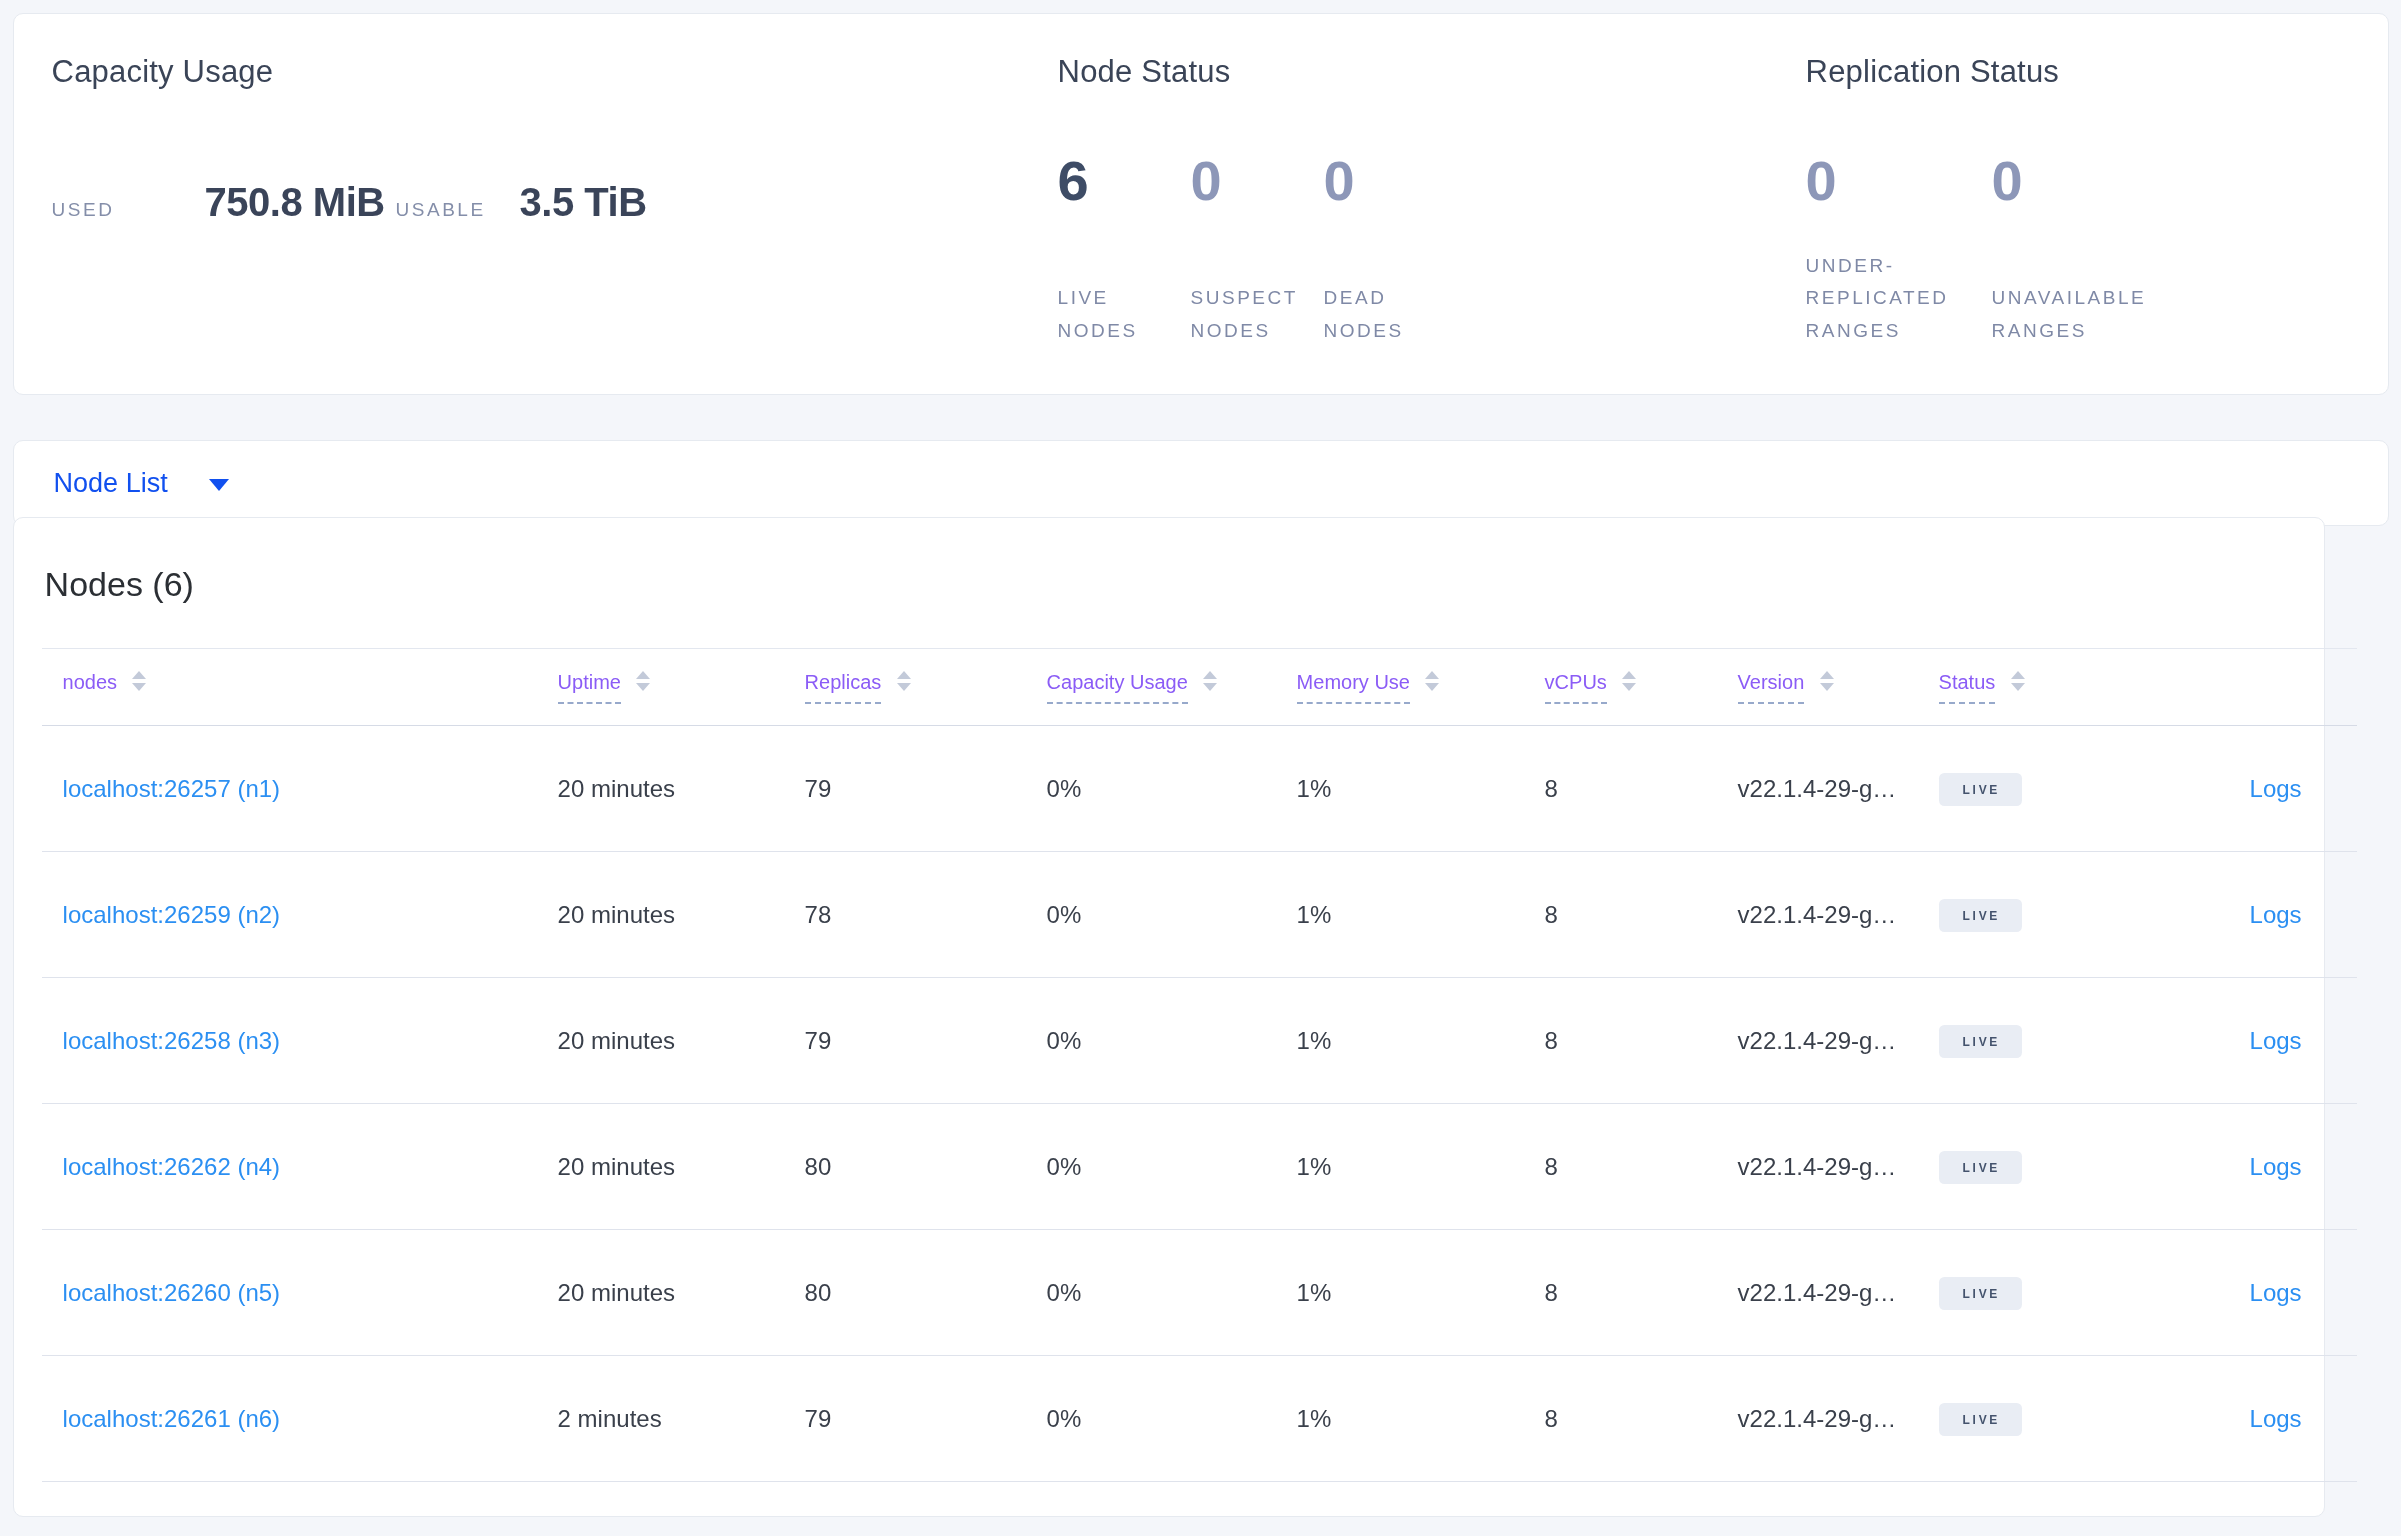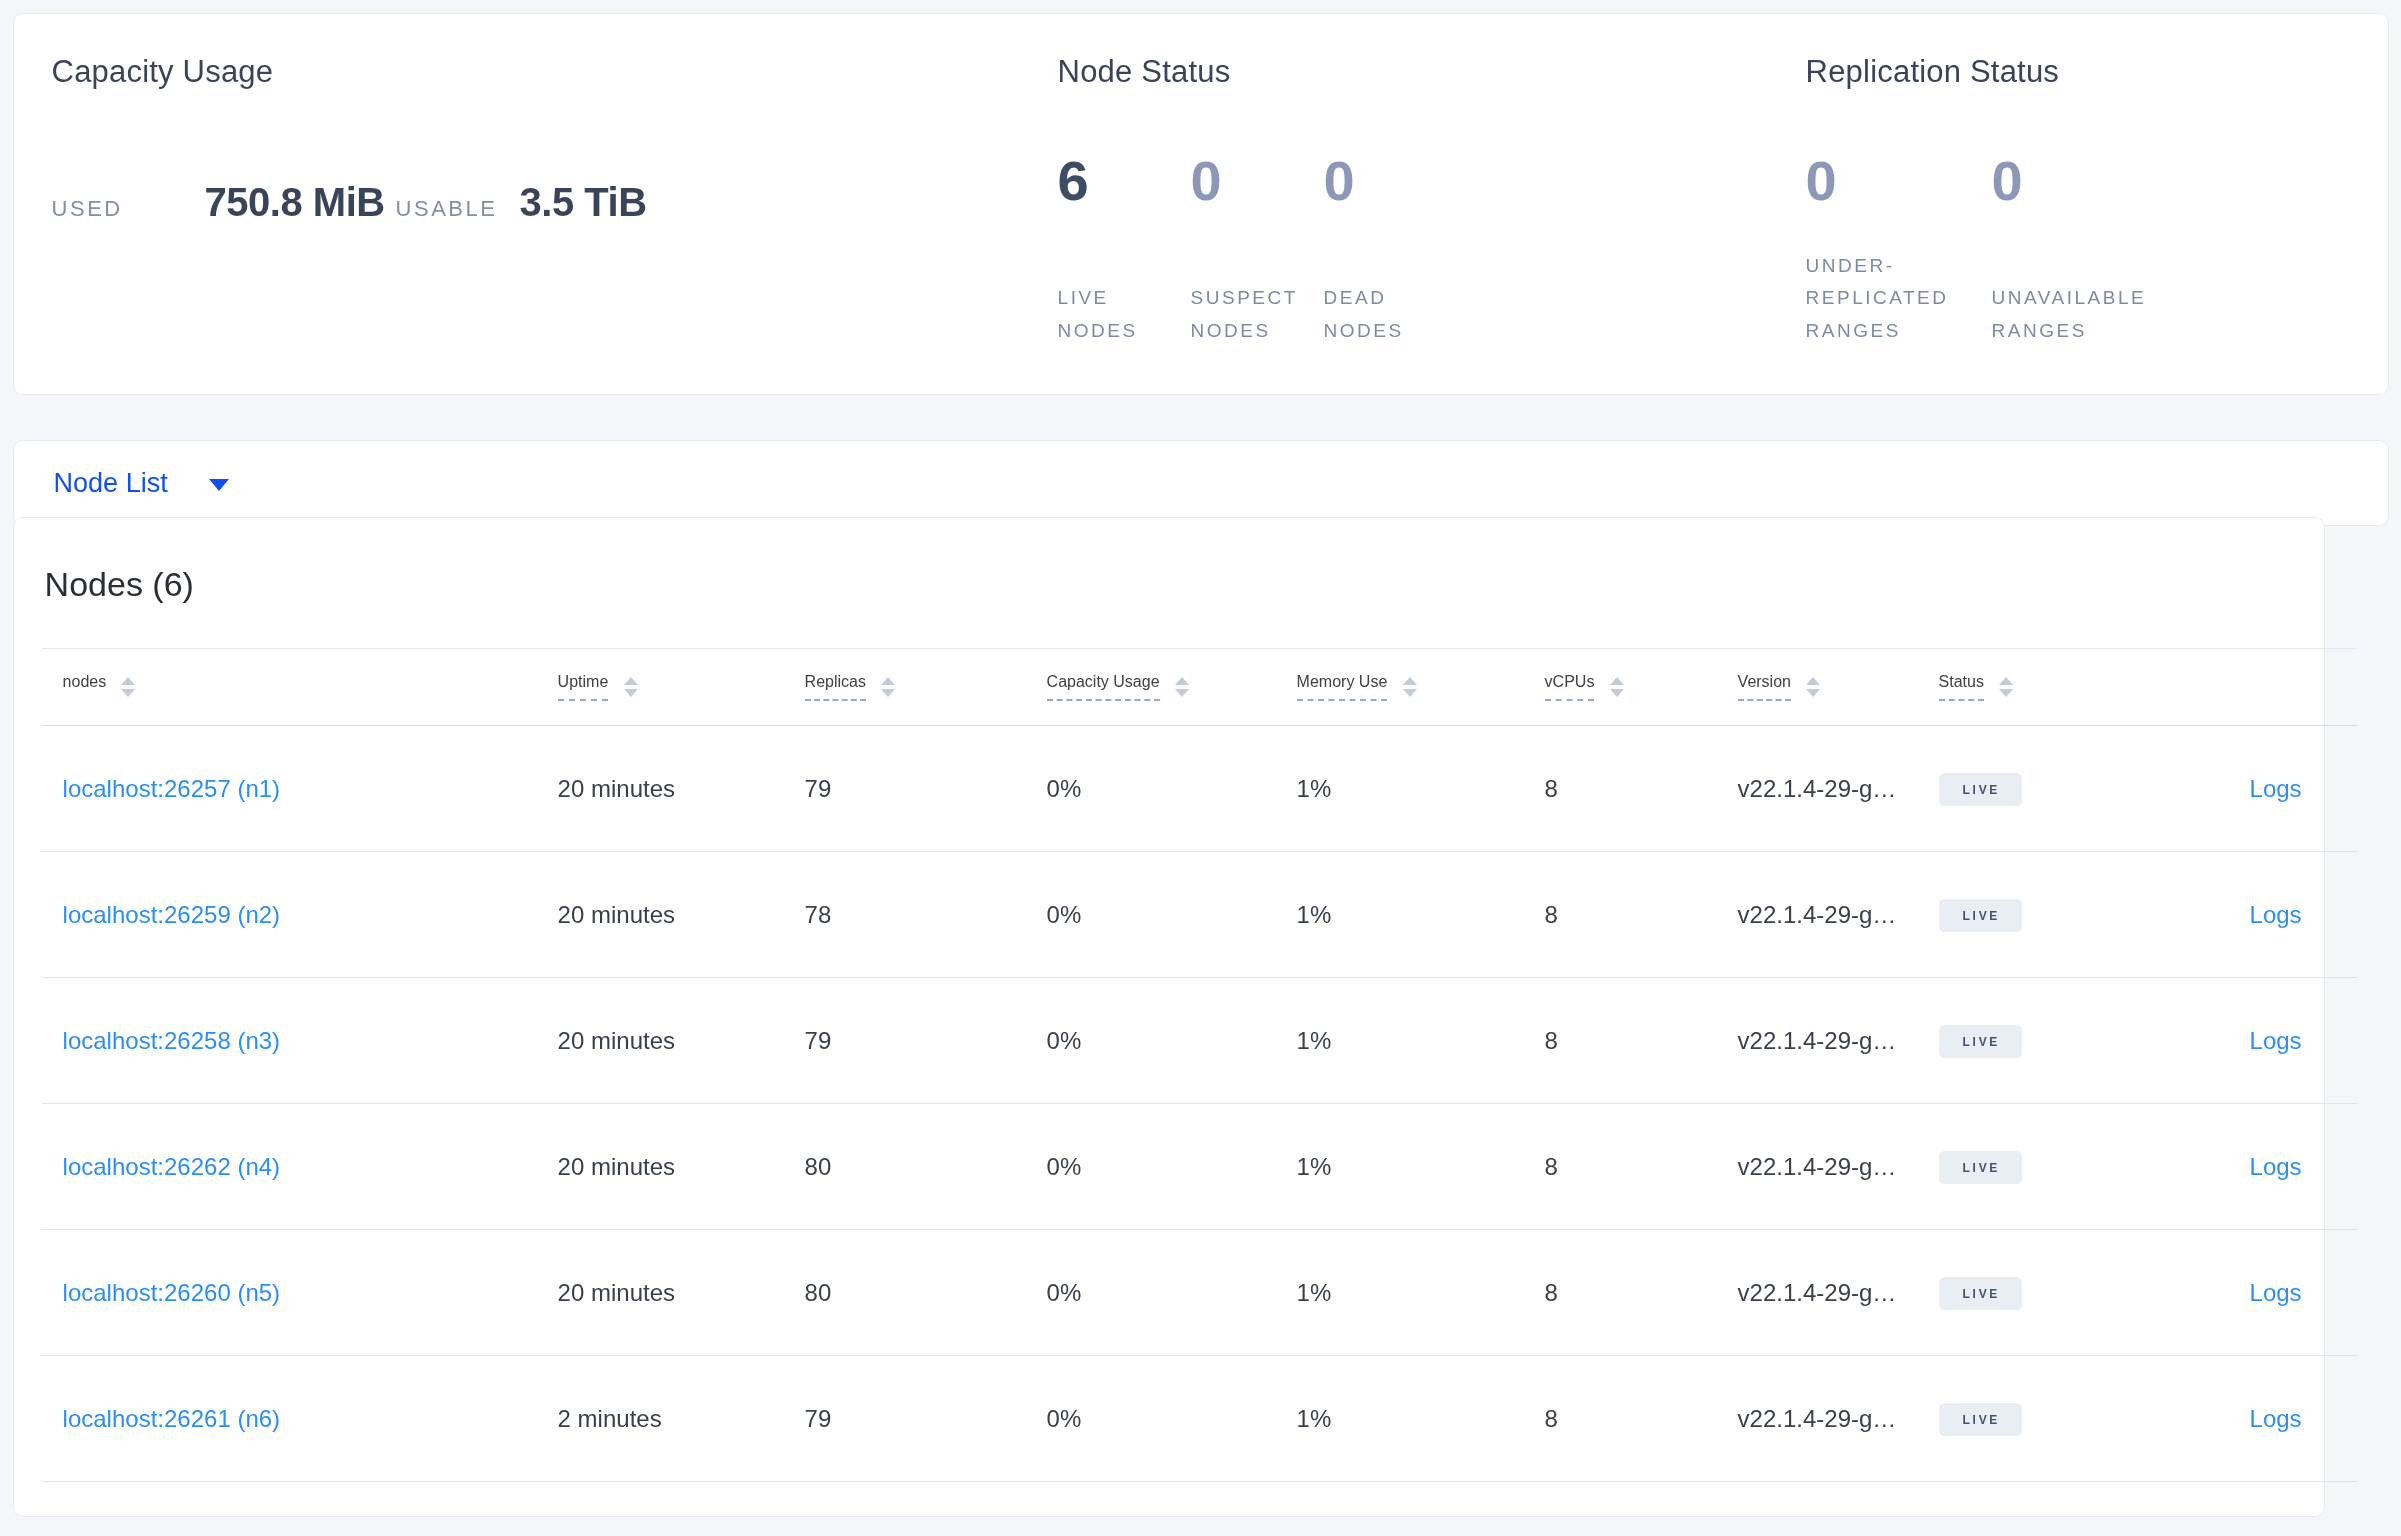--- a/index.html
+++ b/index.html
@@ -15,21 +15,21 @@
   
   #panel-capacity { left:38px; width:739px; }
   .meter-row { display:flex; align-items:flex-start; margin-top:63px; }
   .cap-percent { font-size:56px; font-weight:600; color:#3e4c66; line-height:1; letter-spacing:-0.9px; width:159px; }
   .bar-wrap { position:relative; width:497px; height:87px; margin-top:3.6px; }
   .bar { position:relative; width:497px; height:29px; background:#e3e6ee; overflow:hidden; }
   .bar-dark { position:absolute; top:0; right:0; width:73px; height:29px; background:#cfd4e0; }
   .tick { position:absolute; top:40px; width:2.7px; height:13.5px; background:#99a3bc; }
   .tick-label { position:absolute; top:59px; transform:translateX(-50%); font-size:21px; color:#6b7590; white-space:nowrap; }
   .usage-row { display:grid; grid-template-columns:153px 191px 124px auto; align-items:baseline; margin-top:90px; }
-  .usage-label { font-size:22px; letter-spacing:2.5px; color:#848ea9; font-weight:500; }
+  .usage-label { font-size:19px; letter-spacing:2.5px; color:#848ea9; font-weight:500; }
   .usage-value { font-size:40px; font-weight:600; color:#3a4459; letter-spacing:-0.5px; }
 
   
   #panel-nodes { left:1044px; }
   #panel-replication { left:1792px; }
   .stats-row { display:flex; margin-top:63px; }
   .stat-col { display:flex; flex-direction:column; height:195px; }
   .stat-col.w-node { width:133px; }
   .stat-col.w-repl { width:186px; }
   .stat-value { font-size:56px; font-weight:600; line-height:1; letter-spacing:-0.9px; }
@@ -47,21 +47,21 @@
   
   #table-card { left:12.6px; top:517px; width:2312px; height:1000px; }
   .table-title { position:absolute; left:31px; top:47px; font-size:34px; font-weight:500; color:#2b2f34; }
   .table-wrap { position:absolute; left:28px; top:130px; width:2315px; }
   .trow { display:grid; grid-template-columns:516px 247px 242px 250px 248px 193px 201px 200px 1fr; align-items:center; border-bottom:1.8px solid #dfe3ec; }
   .trow.head { height:78px; border-top:1.8px solid #e3e7ef; border-bottom:1.8px solid #d6dbe6; }
   .trow.body { height:126px; }
   .cell { font-size:24px; color:#3a404b; }
   .cell.first { padding-left:21px; }
   .cell.last { text-align:right; padding-right:55px; }
-  .th { display:flex; align-items:center; font-size:16px; color:#404040; cursor:pointer; }
+  .th { display:flex; align-items:flex-start; font-size:20px; color:#8b5cf6; cursor:pointer; }
   .th-text { padding-bottom:8px; border-bottom:2.3px dashed #97a9cb; }
   .th-text.no-underline { border-bottom:2.3px dashed transparent; }
   .sort-icon { display:inline-flex; flex-direction:column; gap:4.5px; margin-left:15.3px; }
   .sort-icon .up { width:0; height:0; border-left:7.2px solid transparent; border-right:7.2px solid transparent; border-bottom:8px solid #c3cad9; }
   .sort-icon .dn { width:0; height:0; border-left:7.2px solid transparent; border-right:7.2px solid transparent; border-top:8px solid #c3cad9; }
   a.link { color:#2b8ff2; text-decoration:none; cursor:pointer; }
   .badge { display:inline-block; font-size:12px; font-weight:700; letter-spacing:2.7px; color:#44536d; background:#e9edf4; padding:10px 21.6px 9px 24px; border-radius:5.4px; }
 </style>
 </head>
 <body>

